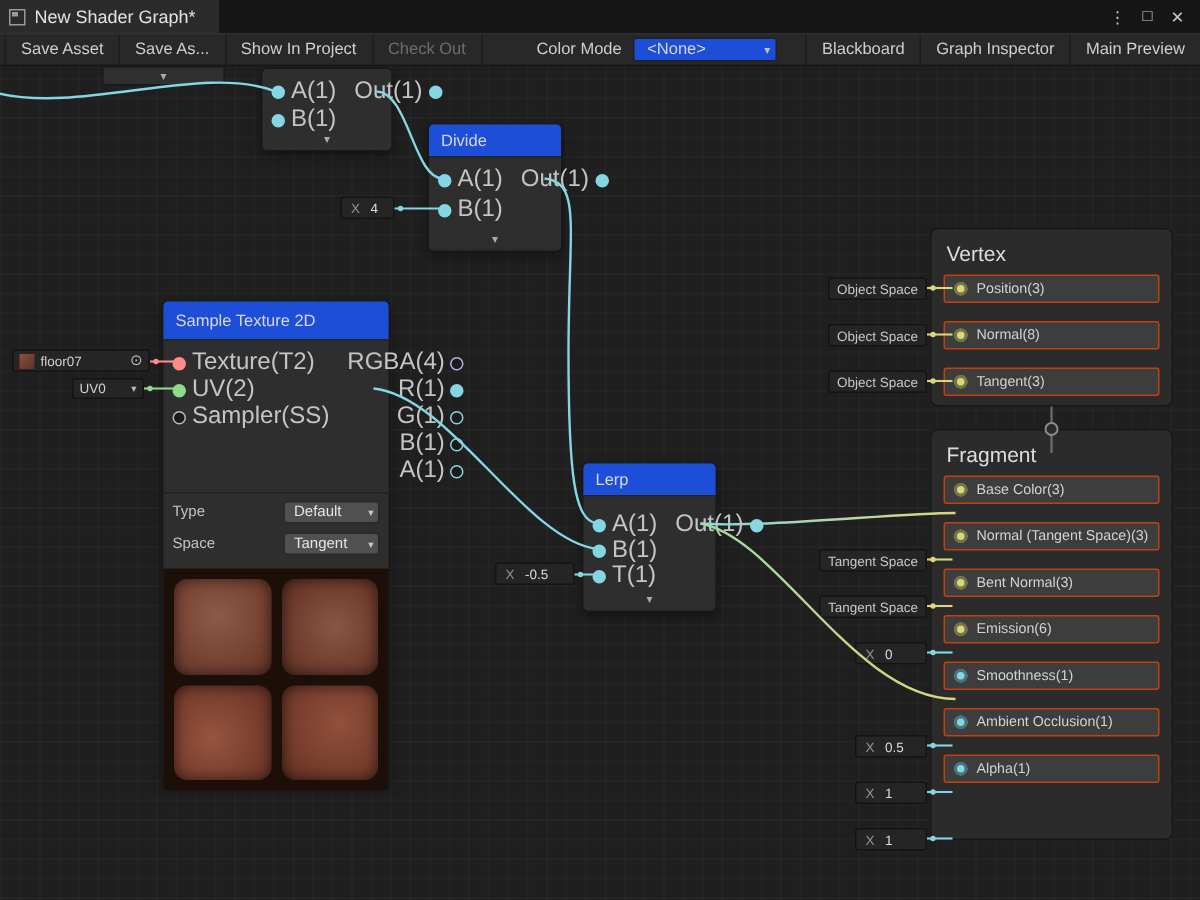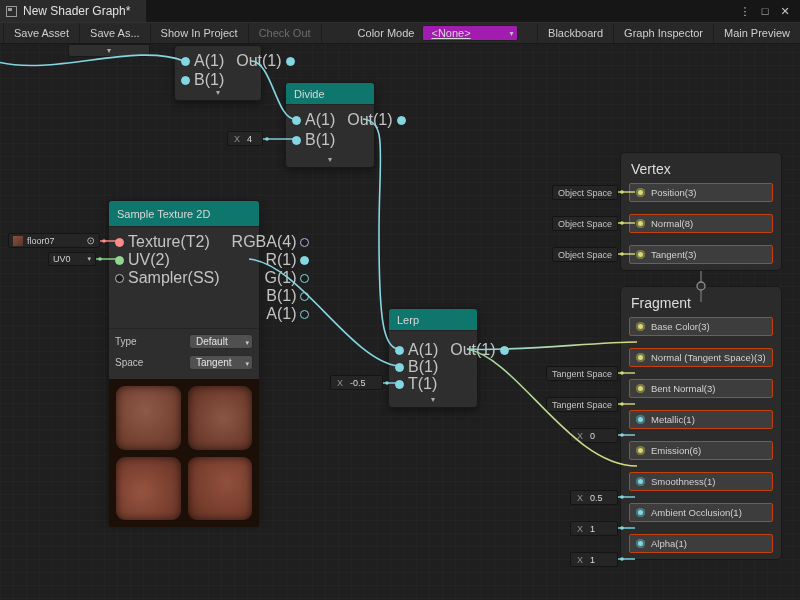--- a/index.html
+++ b/index.html
@@ -17,40 +17,40 @@
   .win-controls span { width:18px; text-align:center; cursor:default; }
 
   .toolbar { position:absolute; top:22px; left:0; right:0; height:22px; background:#282828;
     border-top:1px solid #313131; border-bottom:1px solid #181818; display:flex;
     align-items:stretch; z-index:20; font-size:11px; color:#cfcfcf; }
   .tb-btn { padding:0 10px; line-height:20px; border-right:1px solid #1d1d1d; white-space:nowrap; }
   .tb-btn.first { border-left:1px solid #1d1d1d; margin-left:3px; }
   .tb-btn.disabled { color:#6d6d6d; }
   .tb-gap { width:28px; }
   .tb-label { line-height:20px; padding:0 8px; }
-  .tb-select { align-self:center; height:16px; line-height:14px; background:#a21caf;
+  .tb-select { align-self:center; height:16px; line-height:14px; background:#1d4ed8;
     border:1px solid #222222; border-radius:2px; padding:0 18px 0 8px; position:relative;
-    min-width:96px; color:#d6d6d6;text-decoration:underline; }
+    min-width:96px; color:#d6d6d6; }
   .tb-select .chev { position:absolute; right:4px; top:1px; font-size:8px; color:#bdbdbd; }
   .tb-right { margin-left:auto; display:flex; }
   .tb-right .tb-btn { border-left:1px solid #1d1d1d; border-right:none; }
 
   
   .canvas { position:absolute; inset:0; background:#1f1f1f;
     background-image:
       linear-gradient(rgba(255,255,255,0.018) 1px, transparent 1px),
       linear-gradient(90deg, rgba(255,255,255,0.018) 1px, transparent 1px);
     background-size:13px 13px; }
   svg.wires { position:absolute; inset:0; z-index:4; pointer-events:none; }
 
   
   .node { position:absolute; background:#2e2e2e; border:1px solid #191919; border-radius:4px;
     box-shadow:0 3px 7px rgba(0,0,0,.4); z-index:2; }
   .ntitle { height:22px; line-height:22px; padding:0 8px; font-size:11px; color:#d8d8d8;
-    background:#0f766e; border-bottom:1px solid #232323; border-radius:3px 3px 0 0;
+    background:#1d4ed8; border-bottom:1px solid #232323; border-radius:3px 3px 0 0;
     white-space:nowrap; }
   .ports { display:flex; justify-content:space-between; }
   .pcol { display:flex; flex-direction:column; }
   .port { height:14px; display:flex; align-items:center; gap:4px; padding:0 6px;
     font-size:16px; color:#c4c4c4; white-space:nowrap; }
   .port.out { flex-direction:row-reverse; }
   .dot { width:9px; height:9px; border-radius:50%; border:1.5px solid var(--c,#888);
     background:#1b1b1b; flex:none; }
   .dot.filled { background:var(--c,#888); }
   .chevrow { position:absolute; bottom:1px; left:1px; right:1px; height:13px; text-align:center;
@@ -353,24 +353,20 @@
       </div>
       <div class="srow">
         <span class="sdot" style="--c: #D8D77B;"></span>
         <span>Normal (Tangent Space)(3)</span>
       </div>
       <div class="srow">
         <span class="sdot" style="--c: #D8D77B;"></span>
         <span>Bent Normal(3)</span>
       </div>
       <div class="srow">
-        <span class="sdot" style="--c: #84D7E2;"></span>
-        <span>Metallic(1)</span>
-      </div>
-      <div class="srow">
         <span class="sdot" style="--c: #D8D77B;"></span>
         <span>Emission(6)</span>
       </div>
       <div class="srow">
         <span class="sdot" style="--c: #84D7E2;"></span>
         <span>Smoothness(1)</span>
       </div>
       <div class="srow">
         <span class="sdot" style="--c: #84D7E2;"></span>
         <span>Ambient Occlusion(1)</span>

